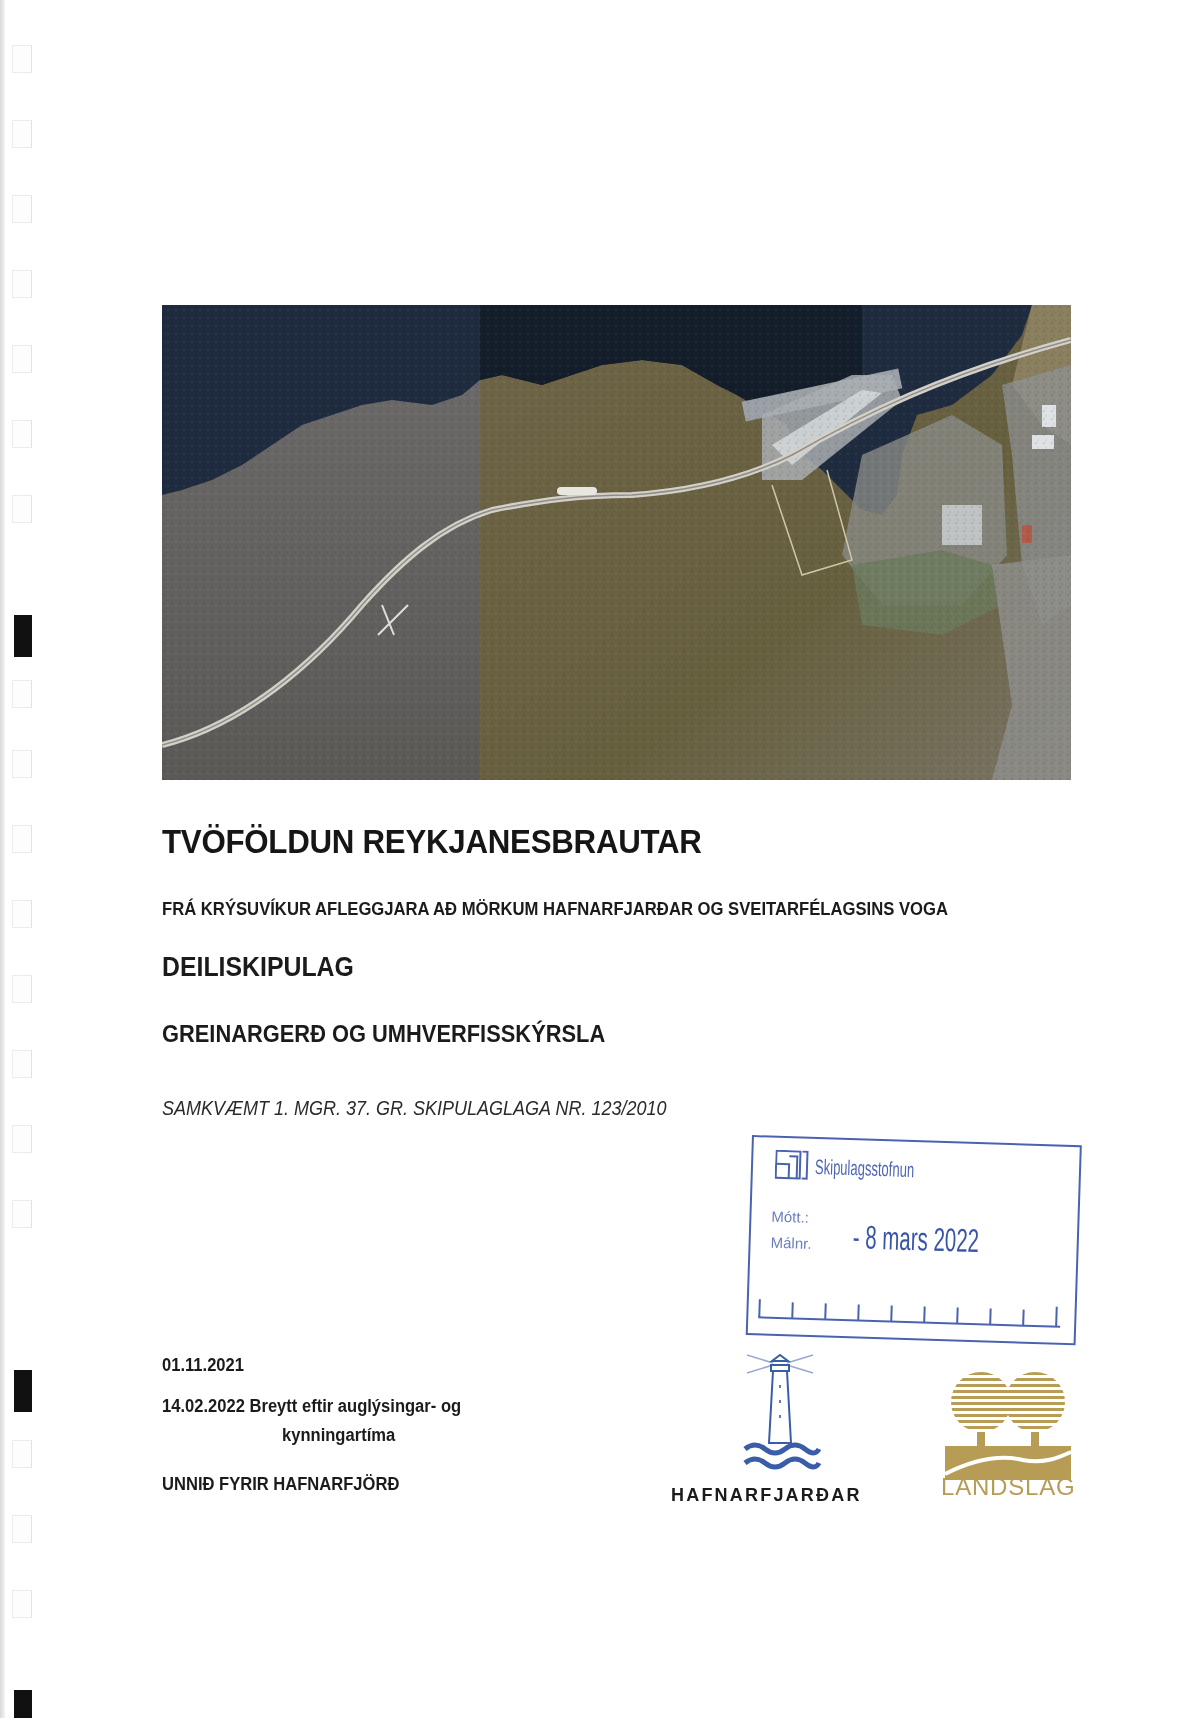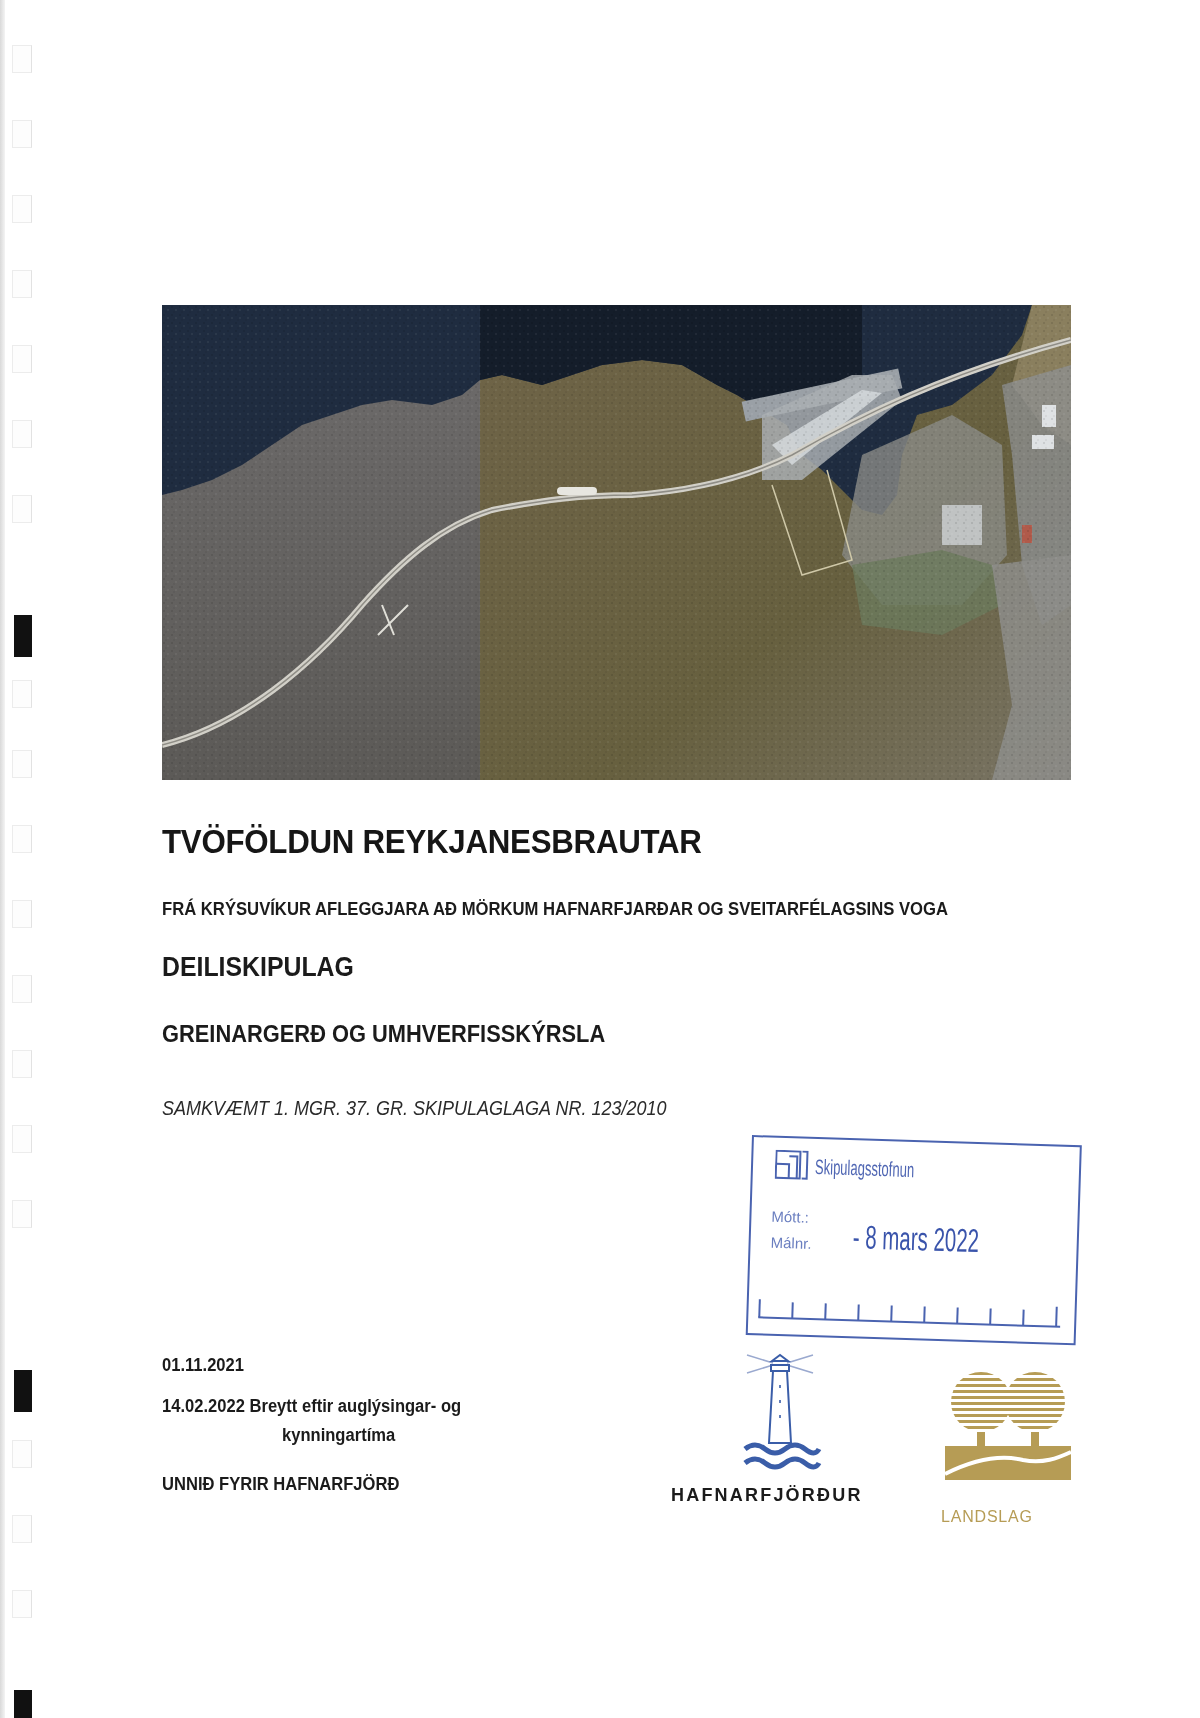--- a/index.html
+++ b/index.html
@@ -93,21 +93,21 @@
     }
 
     
     .hf-logo { position: absolute; left: 735px; top: 1345px; width: 90px; height: 130px; }
     .hf-label {
       position: absolute; left: 671px; top: 1485px; font-size: 18px; font-weight: bold;
       letter-spacing: 2.2px; color: #1b1b1b; white-space: nowrap;
     }
     .ls-logo { position: absolute; left: 943px; top: 1370px; width: 130px; height: 115px; }
     .ls-label {
-      position: absolute; left: 941px; top: 1508px; font-size: 16px; color: #b69c55;
+      position: absolute; left: 941px; top: 1473px; font-size: 24px; color: #b69c55;
       letter-spacing: 0.8px; white-space: nowrap; text-align: center;
     }
   </style>
 </head>
 <body>
 
 <div class="left-edge"></div>
 <div>
   <div class="hole" style="top:45px"></div>
   <div class="hole" style="top:120px"></div>
@@ -234,21 +234,21 @@
   <rect x="36" y="20" width="18" height="6" fill="none" stroke="#3a5da8" stroke-width="2"></rect>
   <path d="M38,26 L34,98 L56,98 L52,26" fill="none" stroke="#3a5da8" stroke-width="2"></path>
   <g fill="#3a5da8">
     <rect x="44.2" y="40" width="1.6" height="3"></rect>
     <rect x="44.2" y="55" width="1.6" height="3"></rect>
     <rect x="44.2" y="70" width="1.6" height="3"></rect>
   </g>
   <path d="M10,104 Q20,96 30,104 Q40,112 50,104 Q60,96 70,104 Q80,112 84,104" fill="none" stroke="#3a5da8" stroke-width="5"></path>
   <path d="M10,118 Q20,110 30,118 Q40,126 50,118 Q60,110 70,118 Q80,126 84,118" fill="none" stroke="#3a5da8" stroke-width="5"></path>
 </svg>
-<div class="hf-label">HAFNARFJÖRÐUR</div>
+<div class="hf-label">HAFNARFJARÐAR</div>
 
 <svg class="ls-logo" viewBox="0 0 130 115">
   <defs>
     <clipPath id="c1">
         <circle cx="38" cy="32" r="30"></circle>
       </clipPath>
     <clipPath id="c2">
         <circle cx="92" cy="32" r="30"></circle>
       </clipPath>
   </defs>

